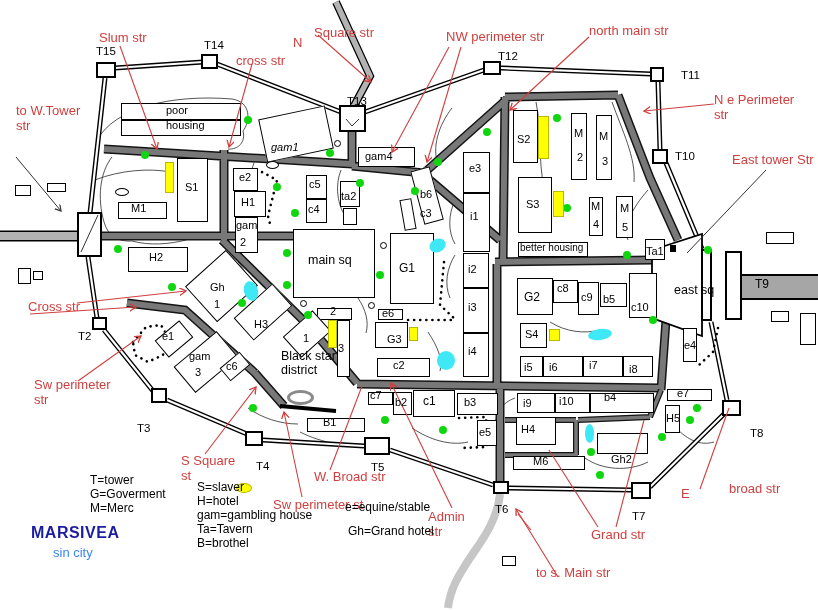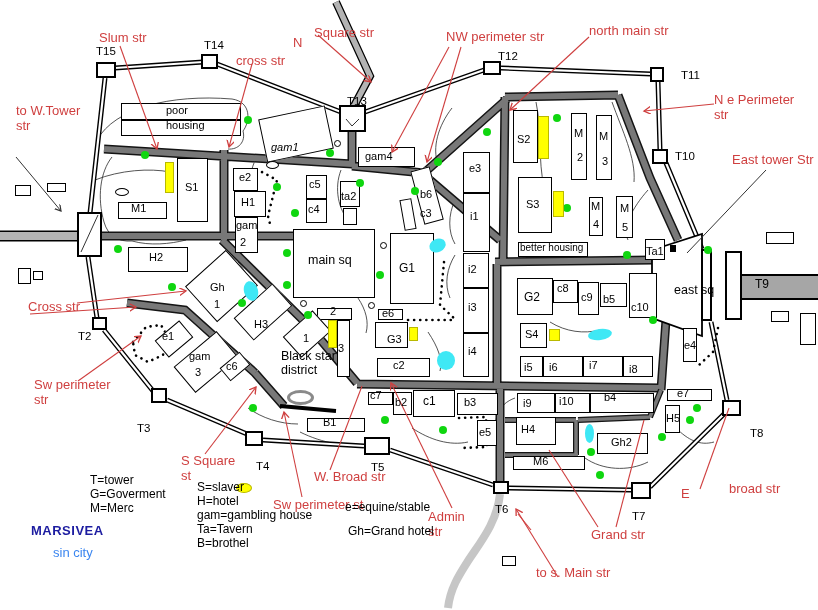--- a/index.html
+++ b/index.html
@@ -325,21 +325,21 @@
       <div class="blabel" style="left: 525px; top: 329px;">S4</div>
       <div class="blabel" style="left: 524px; top: 362px;">i5</div>
       <div class="blabel" style="left: 549px; top: 362px;">i6</div>
       <div class="blabel" style="left: 589px; top: 360px;">i7</div>
       <div class="blabel" style="left: 629px; top: 364px;">i8</div>
       <div class="blabel" style="left: 523px; top: 398px;">i9</div>
       <div class="blabel" style="left: 559px; top: 396px;">i10</div>
       <div class="blabel" style="left: 604px; top: 392px;">b4</div>
       <div class="blabel" style="left: 521px; top: 424px;">H4</div>
       <div class="blabel" style="left: 533px; top: 456px;">M6</div>
-      <div class="blabel" style="left: 611px; top: 437px; text-align: right;">Gh2</div>
+      <div class="blabel" style="left: 611px; top: 454px; text-align: right;">Gh2</div>
       <div class="blabel" style="left: 666px; top: 413px;">H5</div>
       <div class="blabel" style="left: 677px; top: 388px;">e7</div>
       <div class="blabel" style="left: 684px; top: 340px;">e4</div>
       <div class="blabel" style="left: 479px; top: 427px;">e5</div>
       <div class="blabel" style="left: 370px; top: 390px; text-align: center;">c7</div>
       <div class="blabel" style="left: 395px; top: 397px;">b2</div>
       <div class="blabel" style="left: 423px; top: 395px; font-size: 12px;">c1</div>
       <div class="blabel" style="left: 464px; top: 397px;">b3</div>
       <div class="blabel" style="left: 323px; top: 417px;">B1</div>
       <div class="blabel" style="left: 330px; top: 306px;">2</div>
@@ -396,16 +396,16 @@
       <div class="lbl blk" style="left: 90px; top: 474px; font-size: 12px;">T=tower</div>
       <div class="lbl blk" style="left: 90px; top: 488px; font-size: 12px;">G=Goverment</div>
       <div class="lbl blk" style="left: 90px; top: 502px; font-size: 12px;">M=Merc</div>
       <div class="lbl blk" style="left: 197px; top: 481px; font-size: 12px;">S=slaver</div>
       <div class="lbl blk" style="left: 197px; top: 495px; font-size: 12px;">H=hotel</div>
       <div class="lbl blk" style="left: 197px; top: 509px; font-size: 12px;">gam=gambling house</div>
       <div class="lbl blk" style="left: 197px; top: 523px; font-size: 12px;">Ta=Tavern</div>
       <div class="lbl blk" style="left: 197px; top: 537px; font-size: 12px;">B=brothel</div>
       <div class="lbl blk" style="left: 345px; top: 501px; font-size: 12px;">e=equine/stable</div>
       <div class="lbl blk" style="left: 348px; top: 525px; font-size: 12px;">Gh=Grand hotel</div>
-      <div class="lbl navy" style="left: 31px; top: 524px; font-size: 13px; font-weight: bold;">MARSIVEA</div>
+      <div class="lbl navy" style="left: 31px; top: 524px; font-size: 16px; font-weight: bold;">MARSIVEA</div>
       <div class="lbl ltblue" style="left: 53px; top: 546px; font-size: 13px;">sin city</div>
     </div>
 </div>
 
 </body></html>

